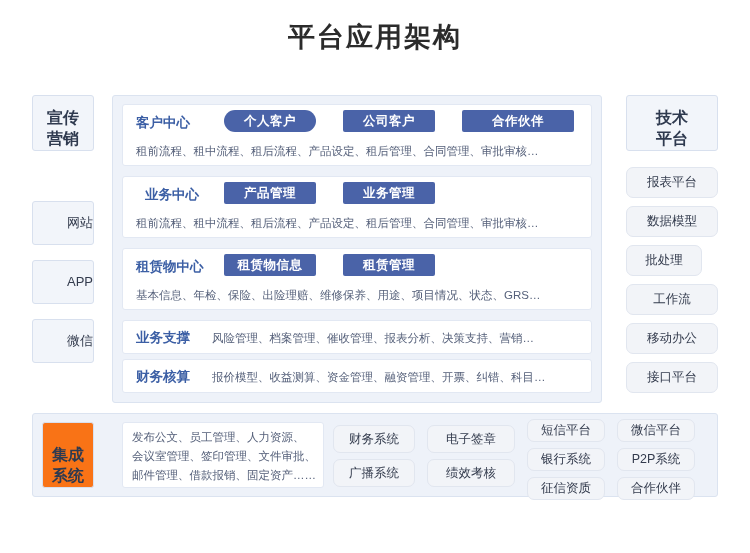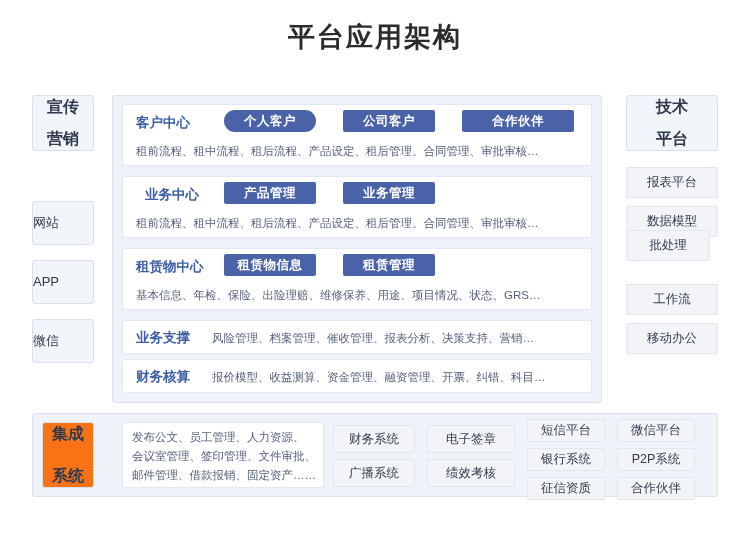--- a/index.html
+++ b/index.html
@@ -36,21 +36,21 @@
     border: 1px solid #dbe3f0;
     border-radius: 3px;
   }
   .sidebox {
     position: absolute;
     background: #f2f5fa;
     border: 1px solid #d8e0ee;
     border-radius: 3px;
     display: flex;
     align-items: center;
-    justify-content: space-between;
+    justify-content: flex-end;
     text-align: center;
     color: #333b4d;
     font-size: 13px;
     line-height: 1.35;
   }
   .sidebox.big {
     font-size: 16px;
     font-weight: bold;
     color: #2f3a4f;
   }
@@ -85,21 +85,21 @@
     color: #55607a;
     white-space: nowrap;
   }
   .desc.inline {
     color: #55607a;
   }
   .greybox {
     position: absolute;
     background: #f2f4f8;
     border: 1px solid #e1e6ef;
-    border-radius: 1px;
+    border-radius: 7px;
     display: flex;
     align-items: center;
     justify-content: center;
     font-size: 12.5px;
     color: #333b4d;
   }
   .multiline {
     position: absolute;
     font-size: 11.5px;
     color: #55607a;
@@ -134,28 +134,31 @@
       <span>技术</span>
       <span>平台</span>
     </div>
 
     <div class="greybox" style="left:626px; top:89px; width:92px; height:31px;">
       <span>报表平台</span>
     </div>
     <div class="greybox" style="left:626px; top:128px; width:92px; height:31px;">
       <span>数据模型</span>
     </div>
-    <div class="greybox" style="left:626px; top:152px; width:84px; height:31px;">
+    <div class="greybox" style="left:626px; top:167px; width:76px; height:31px;">
       <span>批处理</span>
     </div>
     <div class="greybox" style="left:626px; top:206px; width:92px; height:31px;">
       <span>工作流</span>
     </div>
     <div class="greybox" style="left:626px; top:245px; width:92px; height:31px;">
       <span>移动办公</span>
+    </div>
+    <div class="greybox" style="left:626px; top:284px; width:92px; height:31px;">
+      <span>接口平台</span>
     </div>
 
     <div class="panel" style="left:112px; top:17px; width:490px; height:308px;"></div>
 
     <div class="rowcard" style="left:122px; top:26px; width:470px; height:62px;"></div>
     <div class="rowlabel" style="left:136px; top:36px;">客户中心</div>
     <div class="chip" style="left:224px; top:32px; width:92px; height:22px;border-radius:11px;">
       <span>个人客户</span>
     </div>
     <div class="chip" style="left:343px; top:32px; width:92px; height:22px;">

